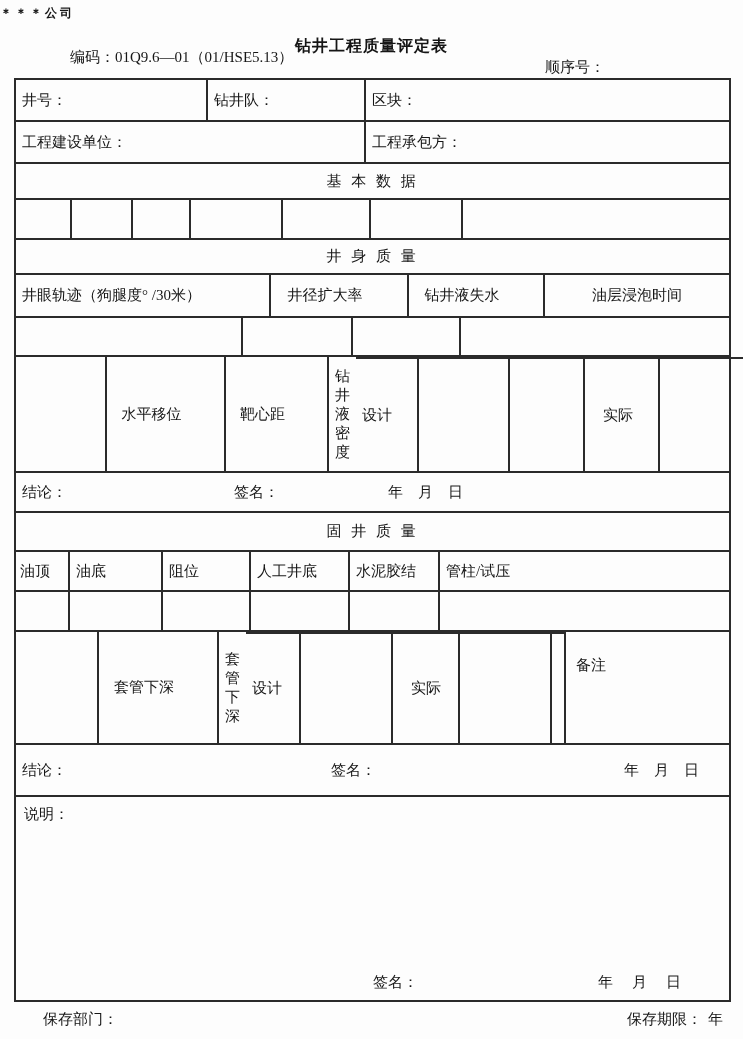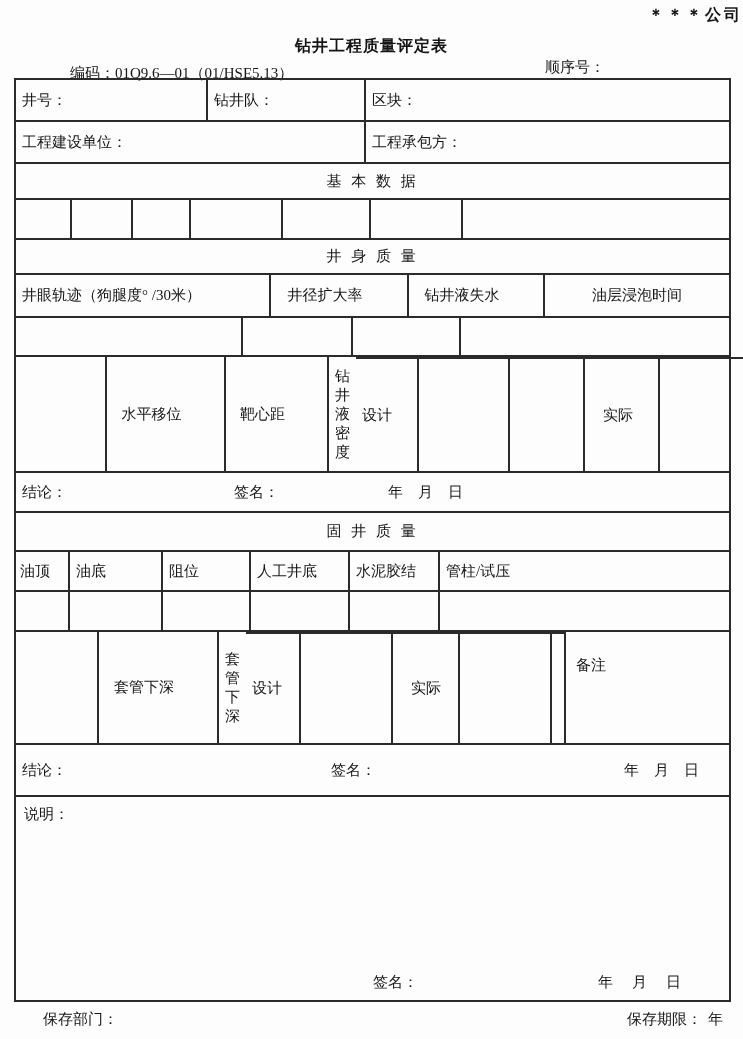--- a/index.html
+++ b/index.html
@@ -1,25 +1,25 @@
 <!DOCTYPE html>
 <html><head>
 <meta charset="utf-8">
 <style>
   html,body{margin:0;padding:0;background:#e8e8e8;}
   .page{
     position:relative;width:743px;height:1039px;background:#fdfdfd;
     color:#161616;font-family:"Liberation Serif","DejaVu Serif",serif;
     margin:0 auto;overflow:hidden;
   }
-  .company{position:absolute;top:5px;left:0;right:0;text-align:right;
-    font-size:16px;font-weight:700;letter-spacing:3px;}
+  .company{position:absolute;top:5px;left:0;right:0;text-align:left;
+    font-size:12px;font-weight:700;letter-spacing:3px;}
   .form-title{position:absolute;top:36px;left:0;right:0;text-align:center;
     font-size:16px;font-weight:600;letter-spacing:1px;}
-  .code{position:absolute;top:64px;left:70px;font-size:15px;}
+  .code{position:absolute;top:48px;left:70px;font-size:15px;}
   .serial{position:absolute;top:58px;left:545px;font-size:15px;}
 
   .tbl{position:absolute;left:14px;top:78px;width:717px;height:924px;
     border:2px solid #2b2b2b;box-sizing:border-box;display:flex;flex-direction:column;}
   .row{display:flex;box-sizing:border-box;border-top:2px solid #2b2b2b;min-height:0;}
   .row.first{border-top:none;}
   .cell{box-sizing:border-box;border-left:2px solid #2b2b2b;padding:2px 6px;
     display:flex;align-items:center;font-size:15px;line-height:19px;min-width:0;}
   .cell.nb{border-left:none;}
   .cell.center{justify-content:center;margin-left:28px;}

